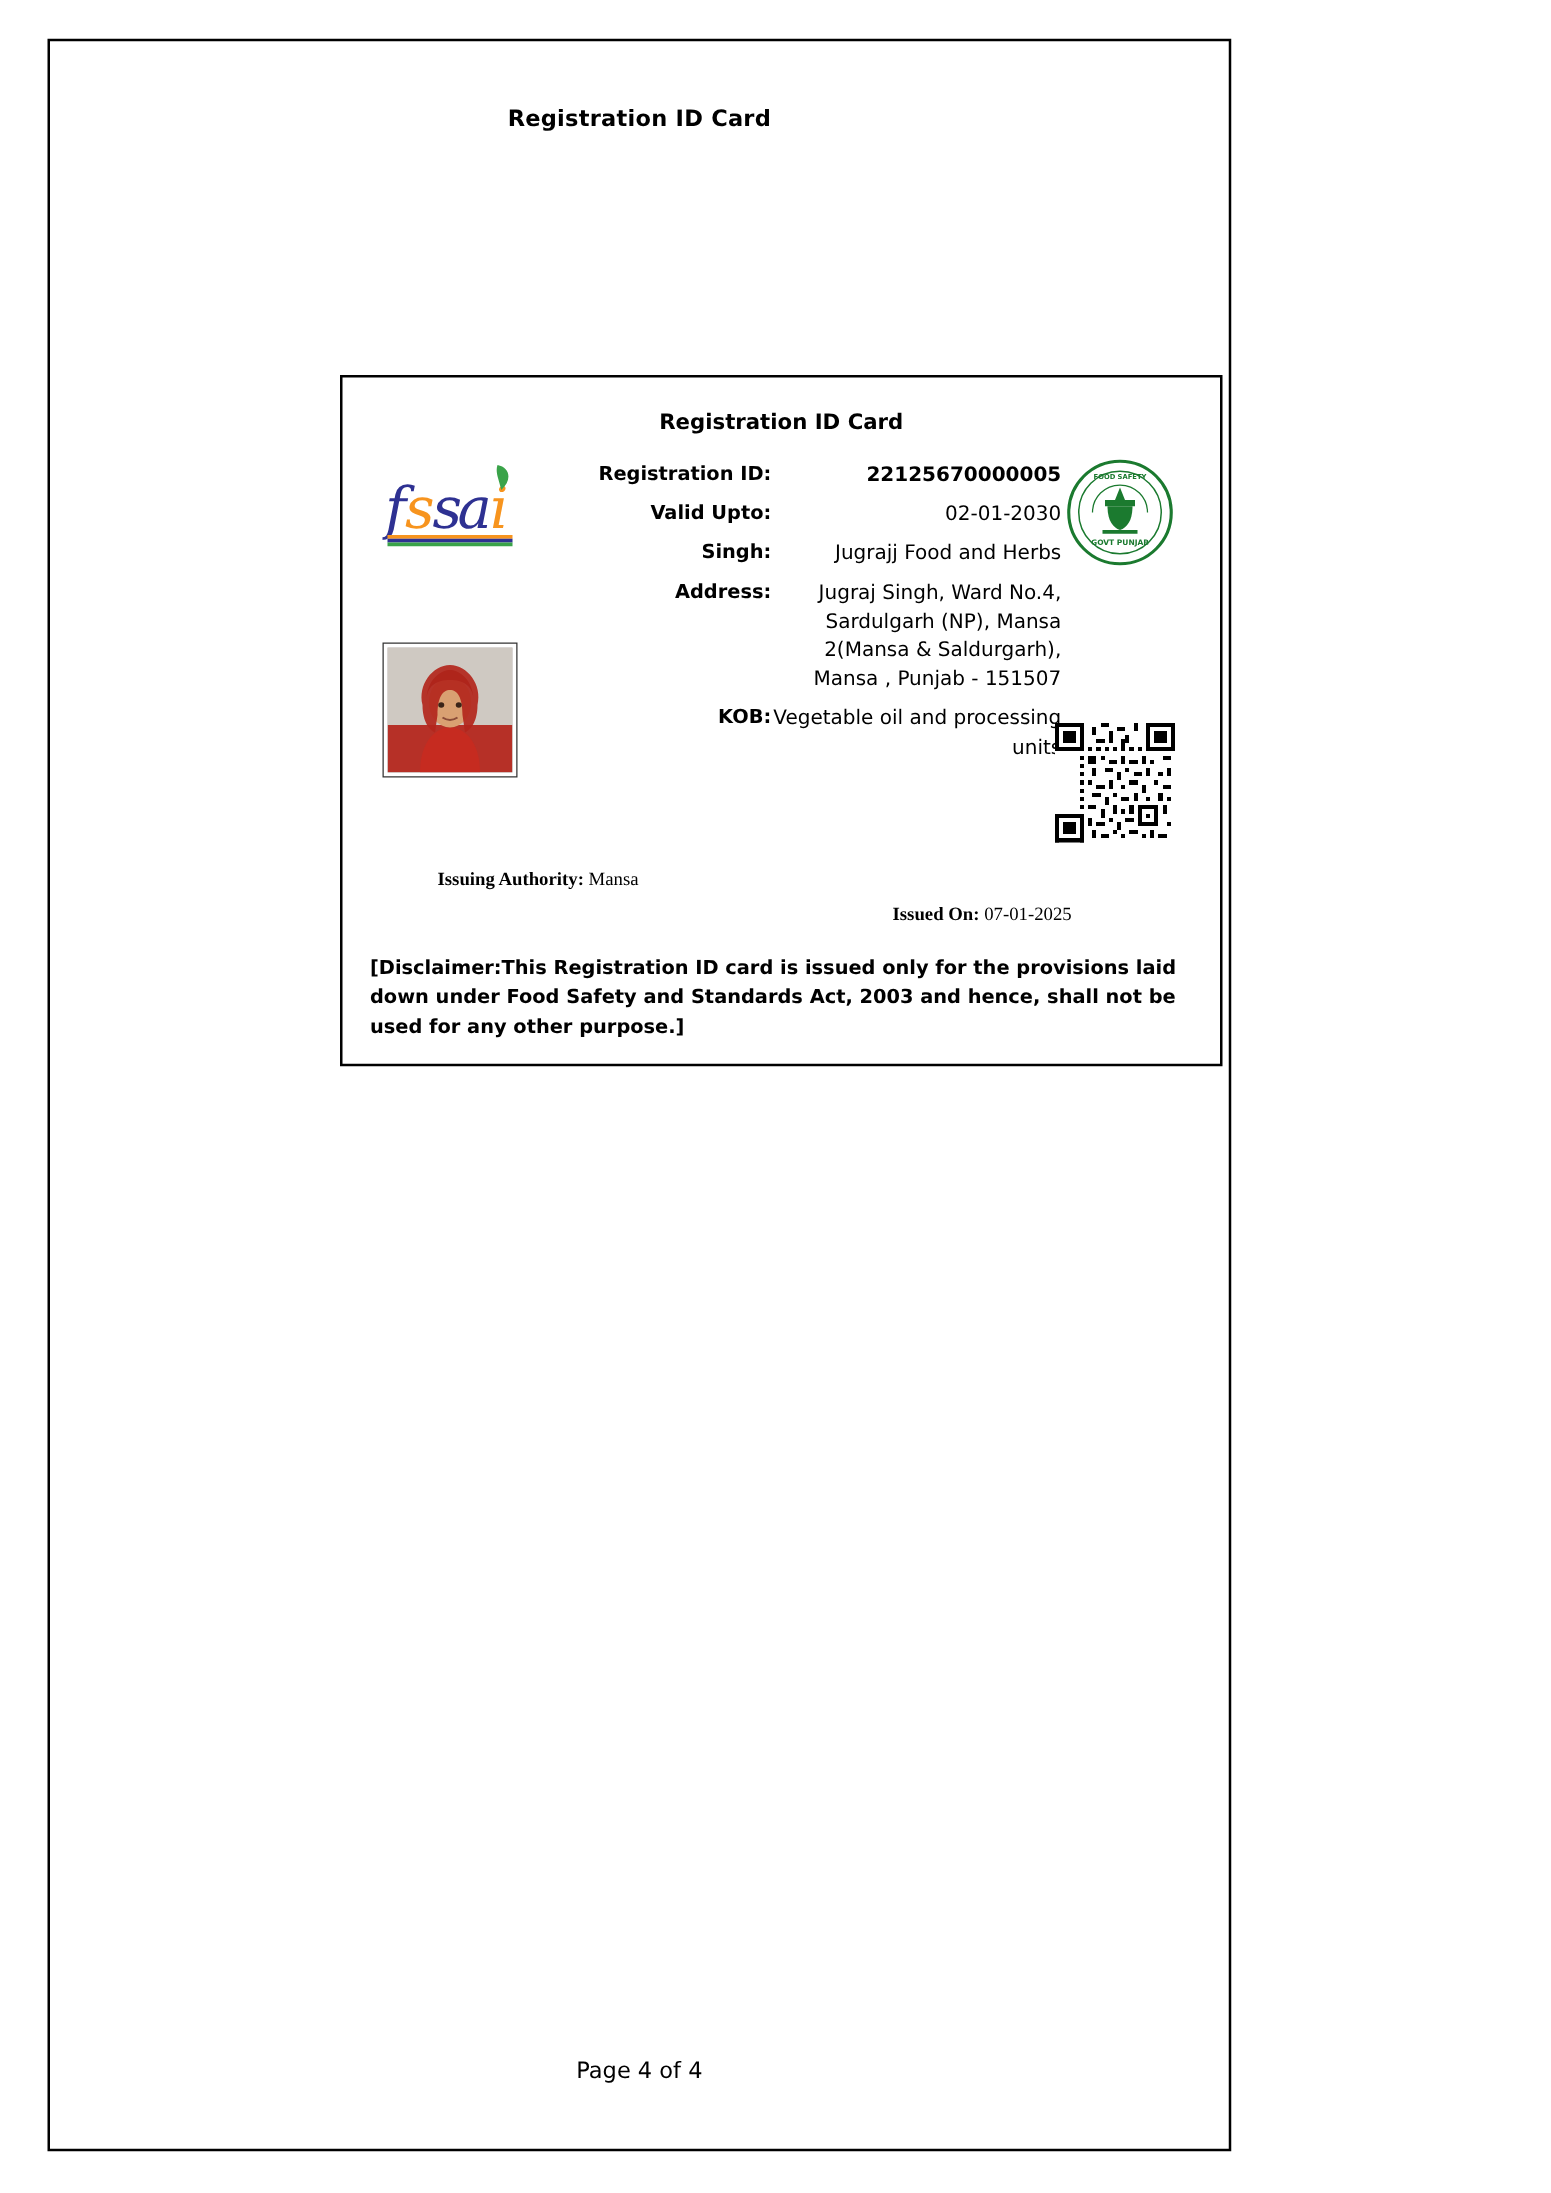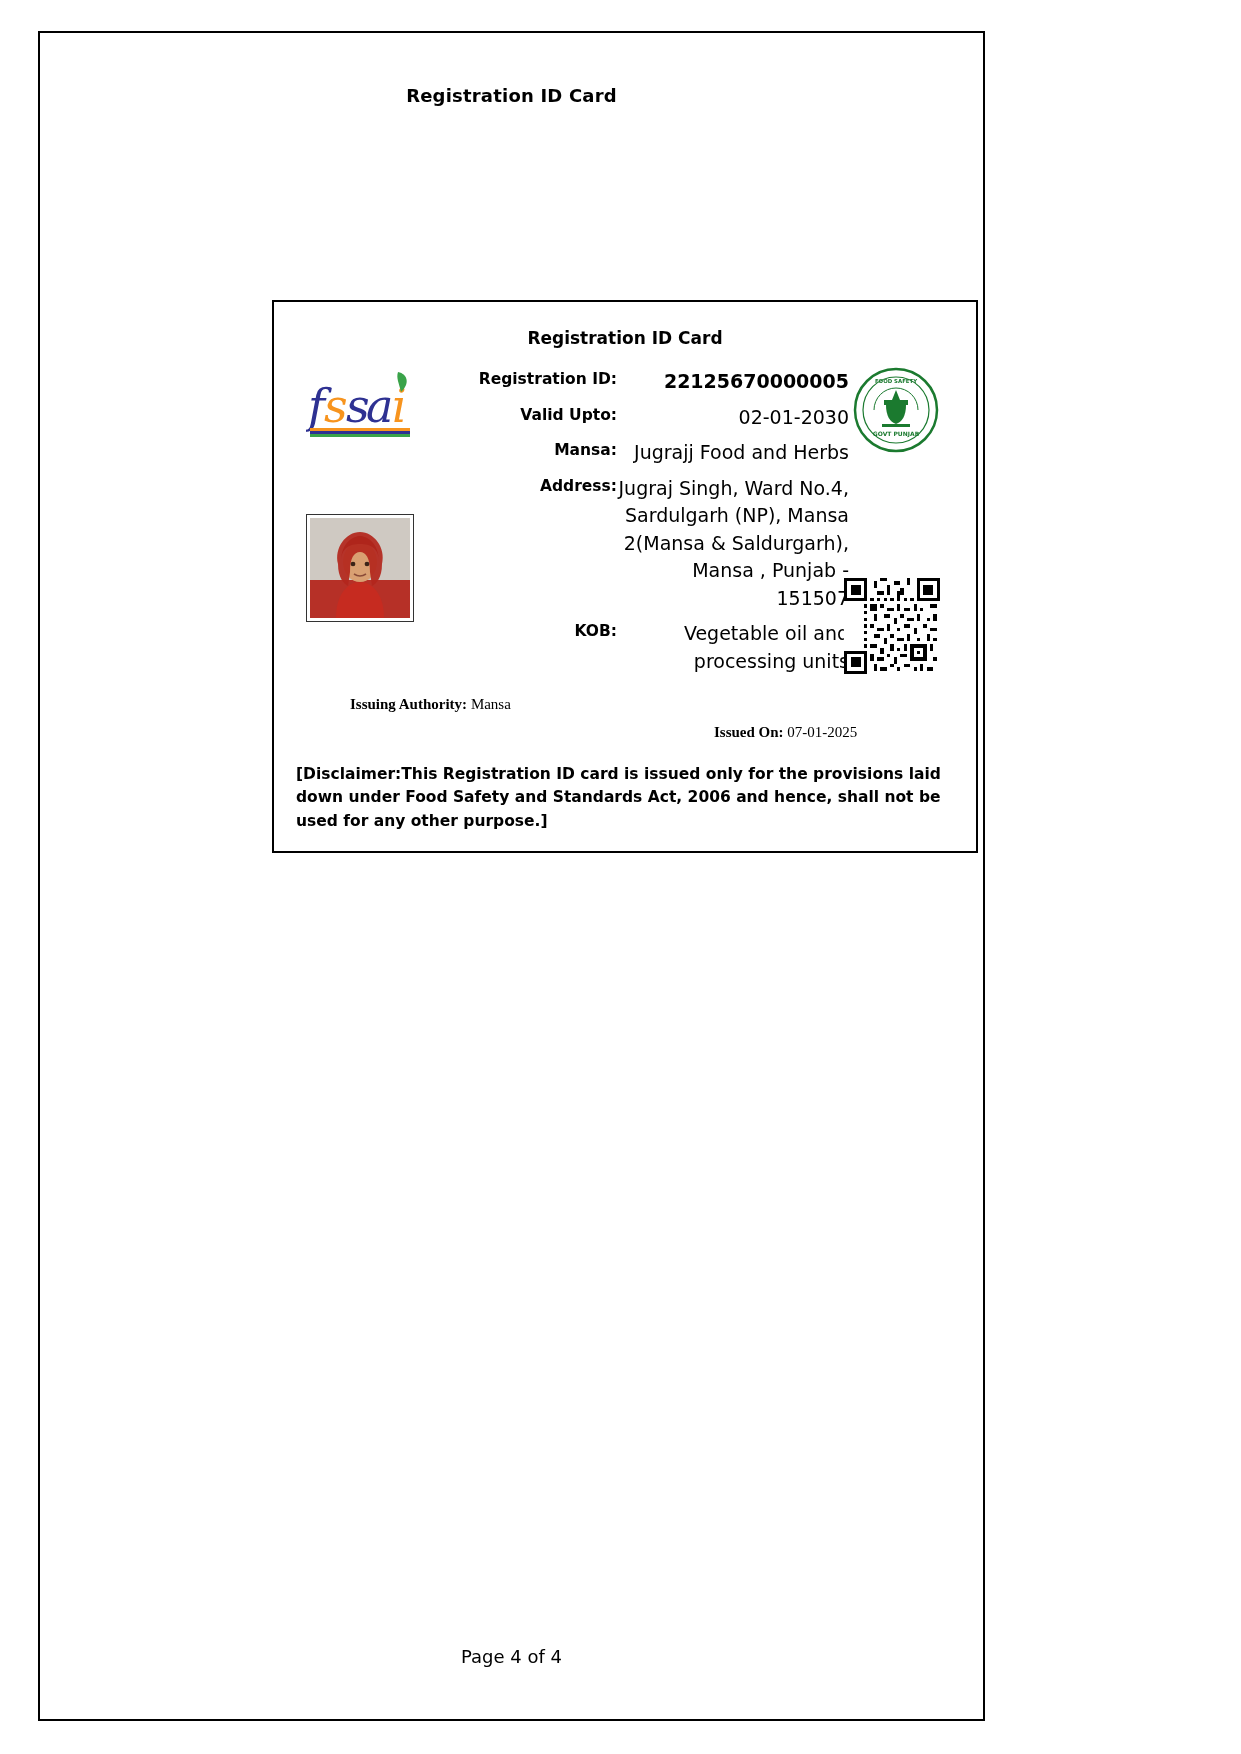--- a/index.html
+++ b/index.html
@@ -99,21 +99,21 @@
     text-align: right;
   }
   .field-label {
     font-weight: bold;
     font-size: 15.5px;
     width: 168px;
     flex: 0 0 168px;
     line-height: 1.45;
   }
   .field-value {
-    font-size: 19px;
+    font-size: 16px;
     line-height: 1.45;
     flex: 1;
   }
   .field-value.bold {
     font-weight: bold;
   }
   
   .right-col {
     position: absolute;
     right: 4px;
@@ -220,21 +220,21 @@
       <div class="fields">
         <div class="field-row">
           <div class="field-label">Registration ID:</div>
           <div class="field-value bold">22125670000005</div>
         </div>
         <div class="field-row">
           <div class="field-label">Valid Upto:</div>
           <div class="field-value">02-01-2030</div>
         </div>
         <div class="field-row">
-          <div class="field-label">Mansa:</div>
+          <div class="field-label">Singh:</div>
           <div class="field-value">Jugrajj Food and Herbs</div>
         </div>
         <div class="field-row">
           <div class="field-label">Address:</div>
           <div class="field-value">Jugraj Singh, Ward No.4, Sardulgarh (NP), Mansa 2(Mansa &amp; Saldurgarh), Mansa , Punjab - 151507</div>
         </div>
         <div class="field-row">
           <div class="field-label">KOB:</div>
           <div class="field-value">Vegetable oil and processing units</div>
         </div>
@@ -370,19 +370,19 @@
       <div class="issuing-left">
         <span class="b">Issuing Authority:</span>
         <span>Mansa</span>
       </div>
       <div class="issuing-right">
         <span class="b">Issued On:</span>
         <span>07-01-2025</span>
       </div>
     </div>
 
-    <div class="disclaimer">[Disclaimer:This Registration ID card is issued only for the provisions laid down under Food Safety and Standards Act, 2006 and hence, shall not be used for any other purpose.]</div>
+    <div class="disclaimer">[Disclaimer:This Registration ID card is issued only for the provisions laid down under Food Safety and Standards Act, 2003 and hence, shall not be used for any other purpose.]</div>
 
   </div>
 
   <div class="page-footer">Page 4 of 4</div>
 
 </div>
 
 </body></html>

